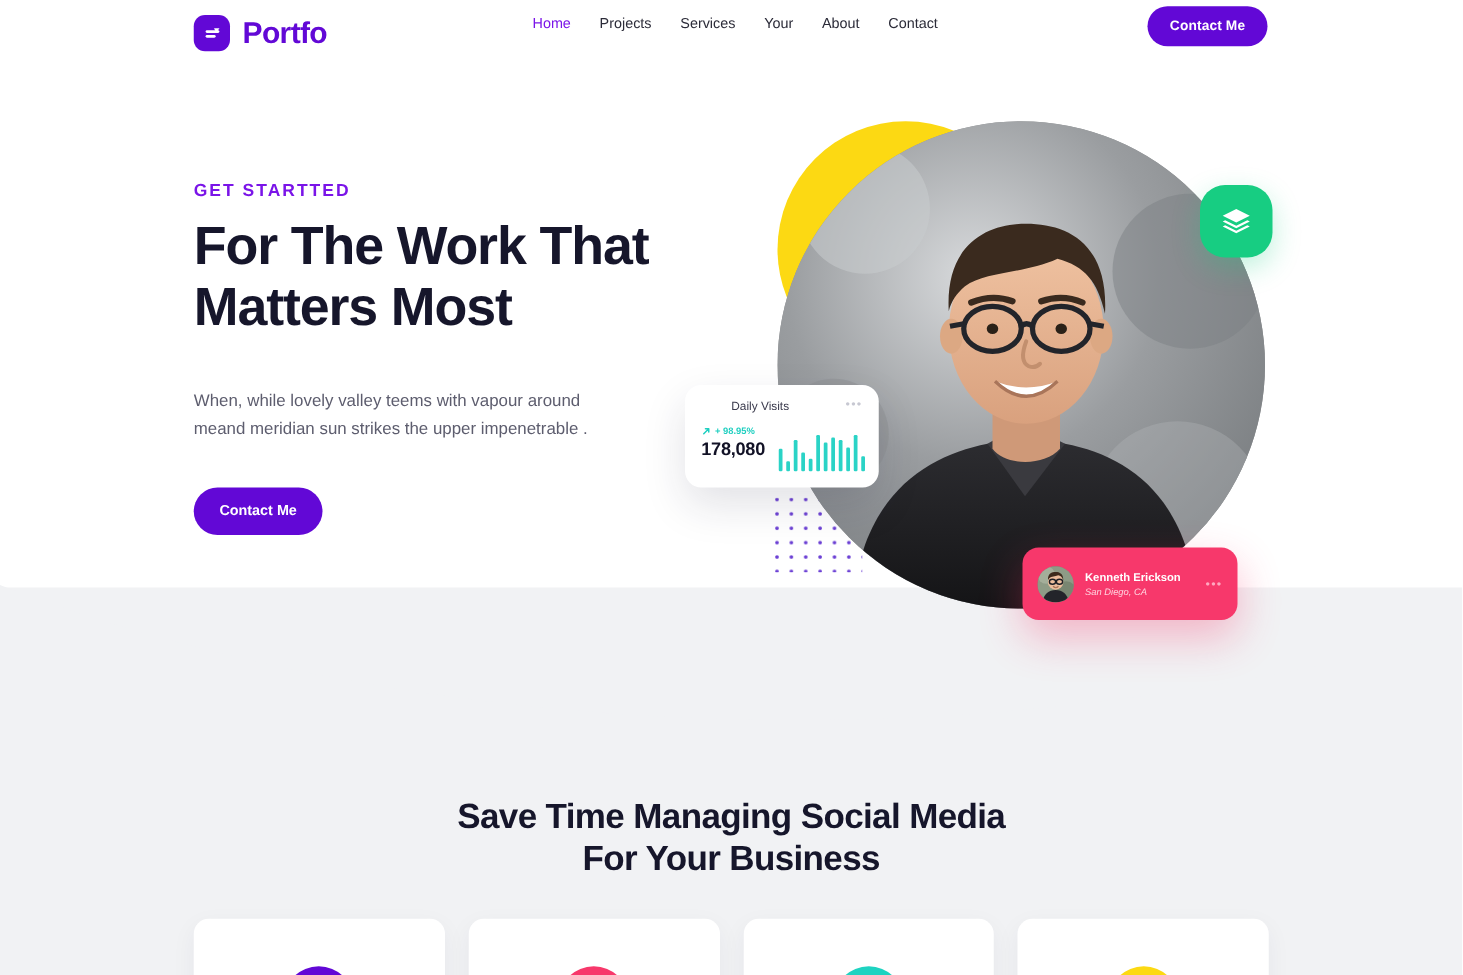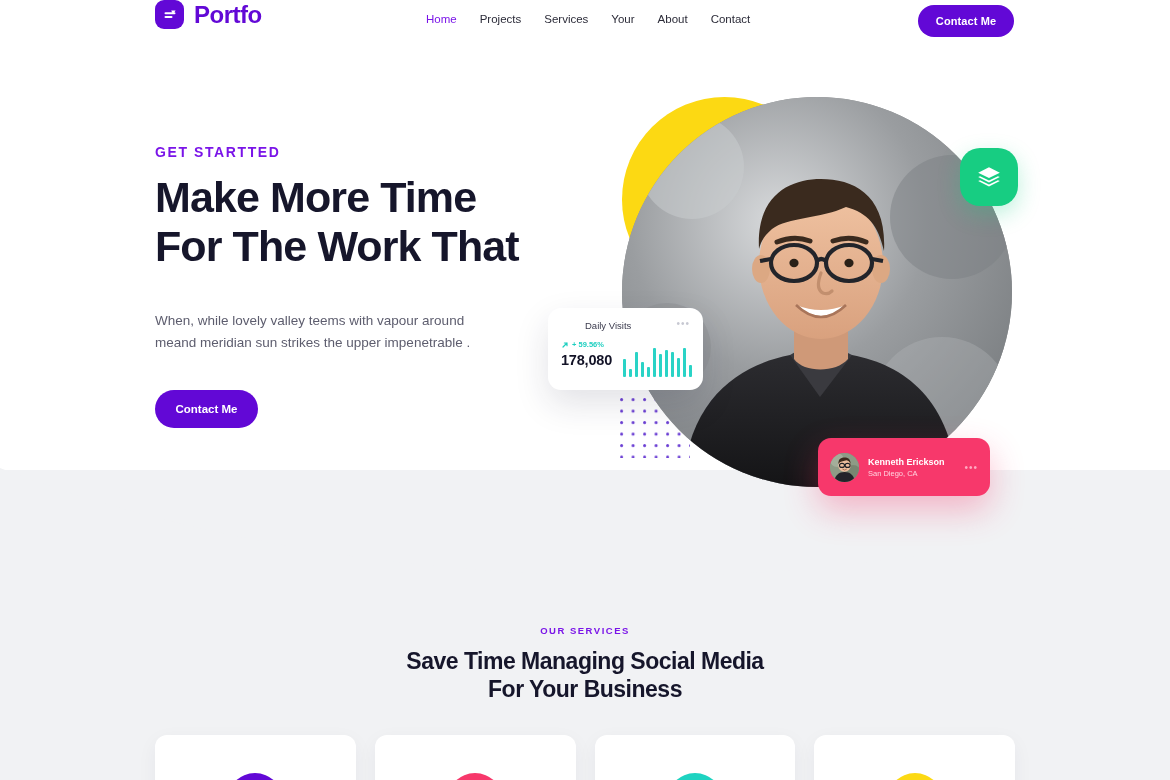--- a/index.html
+++ b/index.html
@@ -22,21 +22,21 @@
     position: absolute; left: 0; top: 468px; width: 1170px; height: 120px;
     z-index: 1; pointer-events: none;
   }
 
   
   .header {
     position: absolute; left: 0; top: 0; width: 1170px; height: 42px;
     z-index: 40;
   }
   .logo-wrap {
-    position: absolute; left: 155px; top: 0;
+    position: absolute; left: 155px; top: 12px;
     display: flex; align-items: center; gap: 10px;
   }
   .logo-mark {
     width: 29px; height: 29px; border-radius: 9px;
     background: #6208d6;
     display: flex; align-items: center; justify-content: center;
   }
   .logo-text {
     font-size: 24px; font-weight: 700; color: #6208d6;
     letter-spacing: -0.5px;
@@ -132,31 +132,31 @@
     background: #f7386b; border-radius: 13px; z-index: 7;
     display:flex; align-items:center; gap: 9px; padding: 0 12px;
     box-shadow: 0 14px 34px rgba(247,56,107,.33);
   }
   .avatar {
     width: 29px; height: 29px; border-radius: 50%; overflow:hidden; flex:0 0 29px;
     background:#7c8b73;
   }
   .person-meta { flex: 1; min-width: 0; }
   .person-name { font-size: 9px; font-weight: 700; color: #fff; white-space:nowrap; }
-  .person-loc { font-size: 7.5px; color: #ffd3df; margin-top: 2px; white-space:nowrap; }
+  .person-loc { font-size: 7.5px; color: #ffd3df; margin-top: 2px; white-space:nowrap;font-style:italic; }
   .person-dots { color: #ffa8c0; font-size: 10px; letter-spacing: 1px; }
 
   
   .services { position: absolute; left: 0; top: 625px; width: 1170px; z-index: 20; text-align: center; }
   .svc-eyebrow {
     font-size: 9.5px; font-weight: 700; letter-spacing: 1.5px; color: #7a14e8;
     text-transform: uppercase;
   }
   .svc-title {
-    margin-top: 11px; font-size: 23px; font-weight: 700; color: #16162b;
+    margin-top: 11px; font-size: 28px; font-weight: 700; color: #16162b;
     line-height: 1.22; letter-spacing: -0.5px;
   }
   .svc-title span { display:block; }
   .svc-cards {
     position: absolute; left: 155px; top: 110px; width: 860px;
     display: flex; gap: 19px;
   }
   .svc-card {
     width: 201px; height: 120px; background: #fff; border-radius: 12px;
     display:flex; justify-content:center; padding-top: 38px;
@@ -196,22 +196,22 @@
       <a href="#">About</a>
       <a href="#">Contact</a>
     </nav>
 
     <button class="btn-header">Contact Me</button>
   </div>
 
   <div class="hero-left">
     <div class="eyebrow">GET STARTTED</div>
     <h1 class="hero-title">
-      <span>Make More Time</span>
       <span>For The Work That</span>
+      <span>Matters Most</span>
     </h1>
     <p class="hero-desc">When, while lovely valley teems with vapour around meand meridian sun strikes the upper impenetrable .</p>
     <button class="btn-hero">Contact Me</button>
   </div>
 
   <div class="hero-right">
 
     <div class="yellow-circle"></div>
 
     <svg class="dots" viewBox="0 0 70 60">
@@ -290,21 +290,21 @@
 
     <div class="card-visits">
       <div class="cv-head">
         <div class="cv-title">Daily Visits</div>
         <div class="cv-dots">•••</div>
       </div>
       <div class="cv-delta">
         <svg width="8" height="8" viewBox="0 0 10 10">
           <path d="M2.5 7.5 L7.5 2.5 M4.2 2.5 L7.5 2.5 L7.5 5.8" stroke="#1ecfc0" stroke-width="1.5" fill="none" stroke-linecap="round" stroke-linejoin="round"></path>
         </svg>
-        <span>+ 59.56%</span>
+        <span>+ 98.95%</span>
       </div>
       <div class="cv-value">178,080</div>
       <div class="cv-chart" id="visits-chart">
           <i style="height: 18.1333px; background: rgb(42, 211, 198);"></i>
           <i style="height: 7.93333px; background: rgb(42, 211, 198);"></i>
           <i style="height: 24.9333px; background: rgb(42, 211, 198);"></i>
           <i style="height: 14.7333px; background: rgb(42, 211, 198);"></i>
           <i style="height: 10.2px; background: rgb(42, 211, 198);"></i>
           <i style="height: 29.4667px; background: rgb(42, 211, 198);"></i>
           <i style="height: 22.6667px; background: rgb(42, 211, 198);"></i>
@@ -335,21 +335,20 @@
       </div>
       <div class="person-meta">
         <div class="person-name">Kenneth Erickson</div>
         <div class="person-loc">San Diego, CA</div>
       </div>
       <div class="person-dots">•••</div>
     </div>
   </div>
 
   <div class="services">
-    <div class="svc-eyebrow">OUR SERVICES</div>
     <h2 class="svc-title">
       <span>Save Time Managing Social Media</span>
       <span>For Your Business</span>
     </h2>
 
     <div class="svc-cards">
       <div class="svc-card">
         <div class="svc-circle" id="svc-c0" style="background: rgb(98, 8, 214);"></div>
       </div>
       <div class="svc-card">

